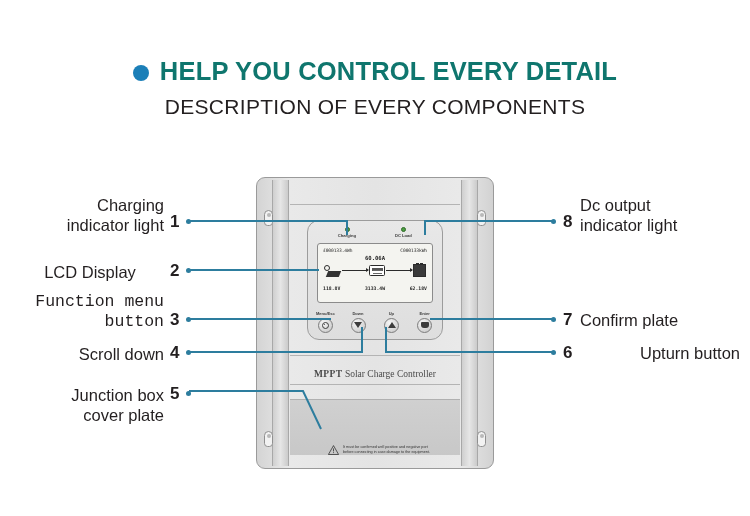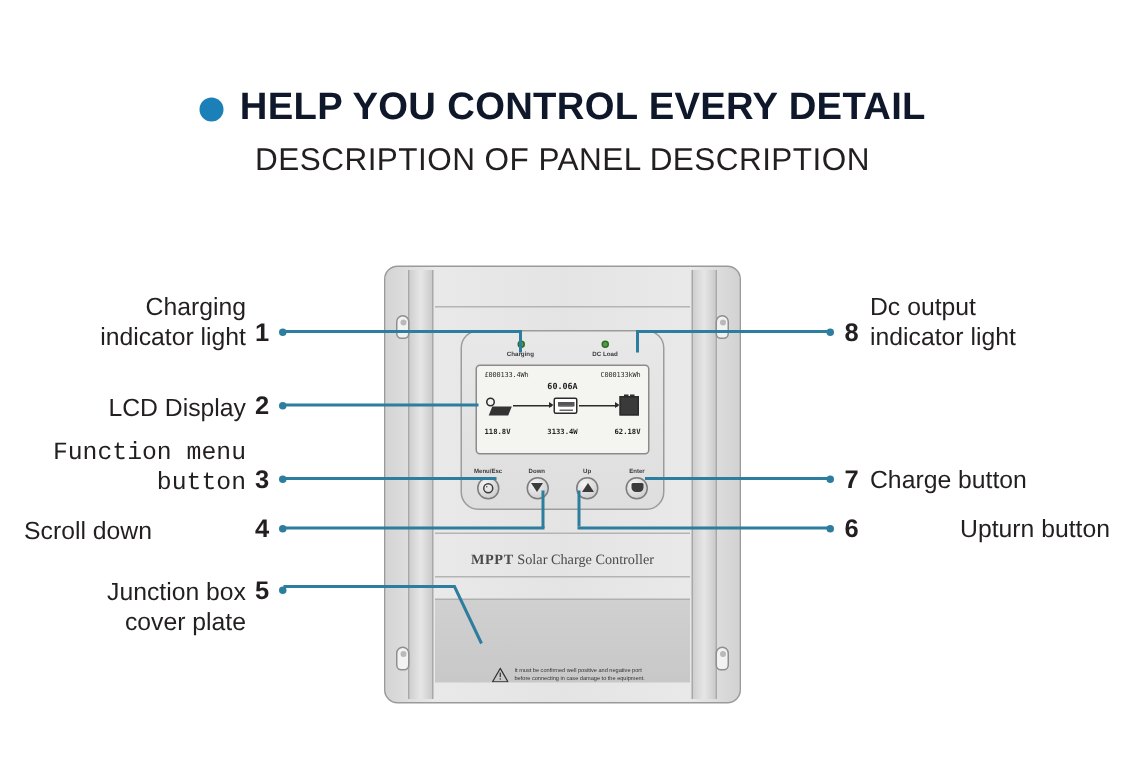--- a/index.html
+++ b/index.html
@@ -37,21 +37,21 @@
     border-radius: 50%;
     background: #1b7fb8;
     margin-right: 11px;
     flex: 0 0 auto;
     position: relative;
     top: 1px;
   }
   .title-text {
     font-size: 25.5px;
     font-weight: bold;
-    color: #0f172a;
+    color: #0f766e;
     letter-spacing: 0.2px;
     white-space: nowrap;
   }
   .subtitle {
     position: absolute;
     top: 95px;
     left: 0;
     width: 750px;
     text-align: center;
     font-size: 21px;
@@ -455,21 +455,21 @@
   }
 </style>
 </head>
 <body>
 
 <div class="header">
   <div class="title-row">
     <span class="title-bullet"></span>
     <span class="title-text">HELP YOU CONTROL EVERY DETAIL</span>
   </div>
-  <div class="subtitle">DESCRIPTION OF PANEL DESCRIPTION</div>
+  <div class="subtitle">DESCRIPTION OF EVERY COMPONENTS</div>
 </div>
 
 <div class="device">
   <div class="device-body"></div>
 
   <div class="rail left"></div>
   <div class="rail right"></div>
 
   <div class="keyhole tl"></div>
   <div class="keyhole tr"></div>
@@ -566,32 +566,32 @@
   </div>
 </div>
 
 <div class="callout-label" style="left:16px; top:195px; width:148px; text-align:right;">Charging
 indicator light</div>
 <div class="callout-num" style="left:170px; top:212px;">1</div>
 <div class="dot" style="left:186px; top:219px;"></div>
 <div class="leader" style="left:189px; top:220px; width:159px;"></div>
 <div class="leader-v" style="left:346px; top:220px; height:15px;"></div>
 
-<div class="callout-label" style="left:16px; top:262px; width:148px; text-align:right;">LCD Display</div>
+<div class="callout-label" style="left:16px; top:262px; width:148px; text-align:center;">LCD Display</div>
 <div class="callout-num" style="left:170px; top:261px;">2</div>
 <div class="dot" style="left:186px; top:268px;"></div>
 <div class="leader" style="left:189px; top:269px; width:130px;"></div>
 
 <div class="callout-label" style="left:16px; top:292px; width:148px; text-align:right;font-family:Liberation Mono, monospace;">Function menu
 button</div>
 <div class="callout-num" style="left:170px; top:310px;">3</div>
 <div class="dot" style="left:186px; top:317px;"></div>
 <div class="leader" style="left:189px; top:318px; width:142px;"></div>
 
-<div class="callout-label" style="left:16px; top:344px; width:148px; ">Scroll down</div>
+<div class="callout-label" style="left:16px; top:344px; width:148px; text-align:right;">Scroll down</div>
 <div class="callout-num" style="left:170px; top:343px;">4</div>
 <div class="dot" style="left:186px; top:350px;"></div>
 <div class="leader" style="left:189px; top:351px; width:174px;"></div>
 <div class="leader-v" style="left:361px; top:327px; height:25px;"></div>
 
 <div class="callout-label" style="left:16px; top:385px; width:148px; text-align:right;">Junction box
 cover plate</div>
 <div class="callout-num" style="left:170px; top:384px;">5</div>
 <div class="dot" style="left:186px; top:391px;"></div>
 <svg class="diag-line" style="left:186px; top:385px;" width="150" height="60">
@@ -601,19 +601,19 @@
 <div class="leader-v" style="left:424px; top:220px; height:15px;"></div>
 <div class="leader" style="left:424px; top:220px; width:130px;"></div>
 <div class="dot" style="left:551px; top:219px;"></div>
 <div class="callout-num" style="left:563px; top:212px;">8</div>
 <div class="callout-label" style="left:580px; top:195px; width:160px; text-align:left;">Dc output
 indicator light</div>
 
 <div class="leader" style="left:430px; top:318px; width:124px;"></div>
 <div class="dot" style="left:551px; top:317px;"></div>
 <div class="callout-num" style="left:563px; top:310px;">7</div>
-<div class="callout-label" style="left:580px; top:310px; width:160px; text-align:left;">Charge button</div>
+<div class="callout-label" style="left:580px; top:310px; width:160px; text-align:left;">Confirm plate</div>
 
 <div class="leader-v" style="left:385px; top:327px; height:24px;"></div>
 <div class="leader" style="left:385px; top:351px; width:169px;"></div>
 <div class="dot" style="left:551px; top:350px;"></div>
 <div class="callout-num" style="left:563px; top:343px;">6</div>
 <div class="callout-label" style="left:580px; top:343px; width:160px; text-align:right;">Upturn button</div>
 
 </body></html>

